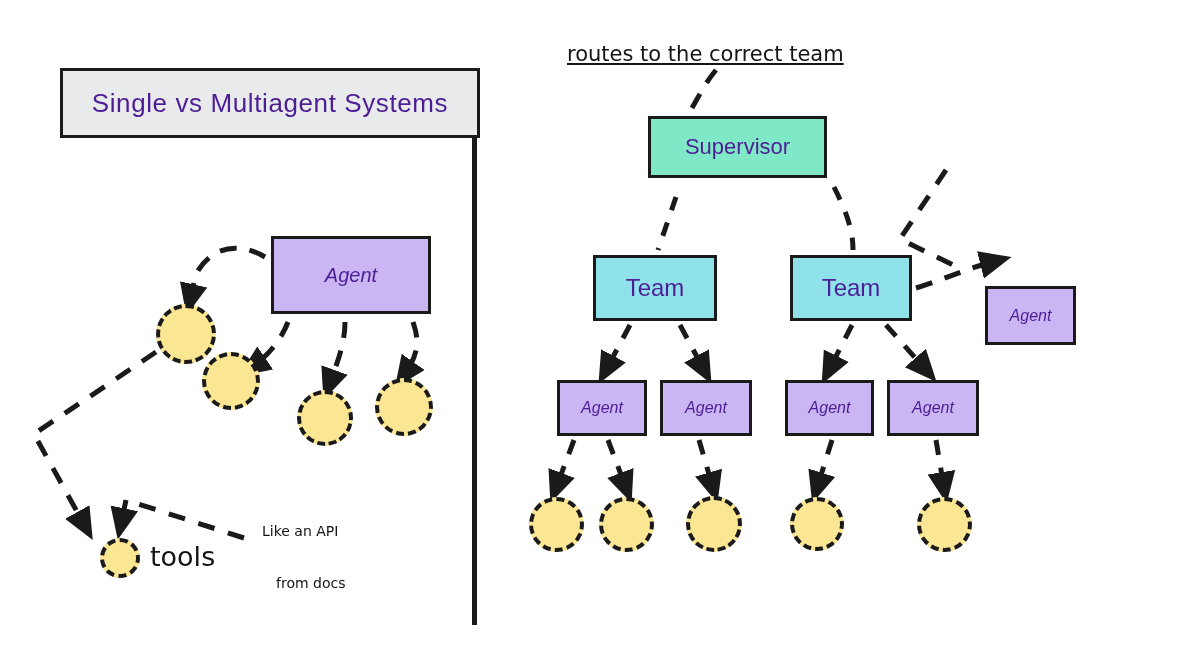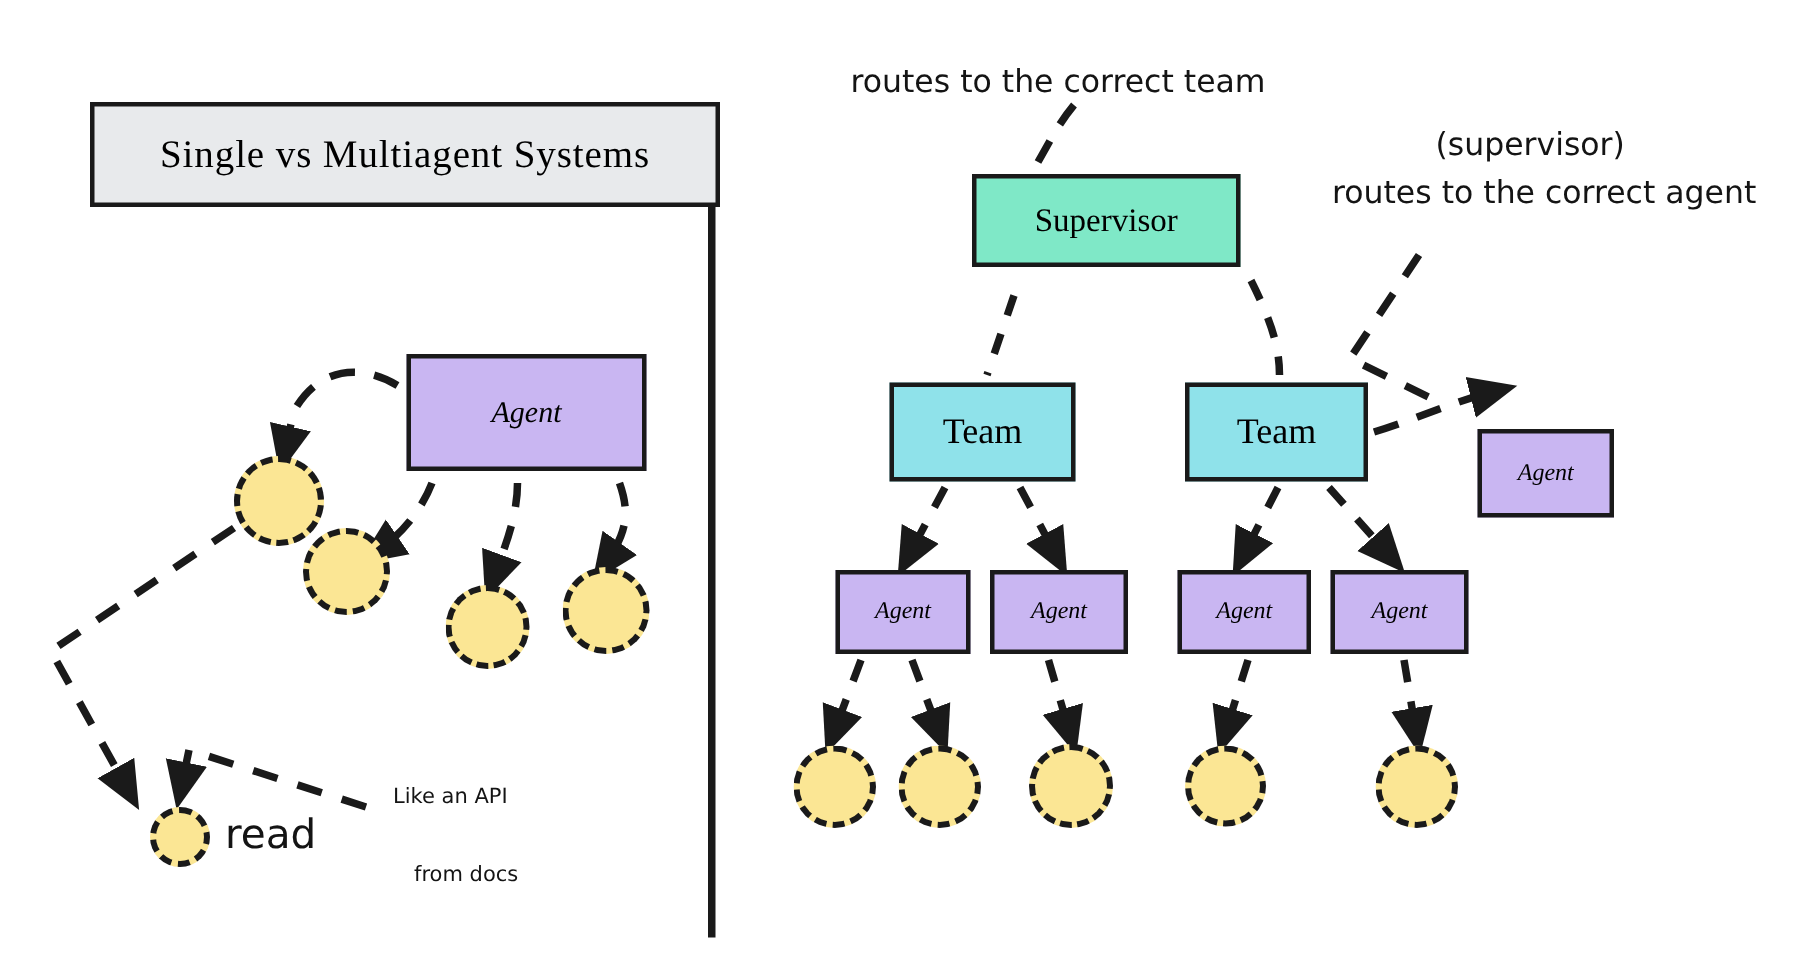--- a/index.html
+++ b/index.html
@@ -25,22 +25,22 @@
     height: 648px;
   }
   .node {
     position: absolute;
     box-sizing: border-box;
     border: 3px solid #1a1a1a;
     display: flex;
     align-items: center;
     justify-content: center;
     text-align: center;
-    color: #000000;
-    font-family: Liberation Serif, serif;
+    color: #4c1d95;
+    font-family: Liberation Sans, sans-serif;
   }
   .node-title {
     background: #e8eaec;
     font-size: 26px;
     letter-spacing: 0.6px;
   }
   .node-supervisor {
     background: #7fe8c7;
     font-size: 22px;
   }
@@ -151,29 +151,27 @@
 
   <div class="node node-agent" style="left:271px; top:236px; width:160px; height:78px;">Agent</div>
 
   <div class="circle" style="left:156px; top:304px; width:60px; height:60px;"></div>
   <div class="circle" style="left:202px; top:352px; width:58px; height:58px;"></div>
   <div class="circle" style="left:297px; top:390px; width:56px; height:56px;"></div>
   <div class="circle" style="left:375px; top:378px; width:58px; height:58px;"></div>
 
   <div class="circle" style="left:100px; top:538px; width:40px; height:40px;"></div>
 
-  <div class="label-tools" style="left:150px; top:541px;">read</div>
+  <div class="label-tools" style="left:150px; top:541px;">tools</div>
 
   <div class="caption caption-note" style="left:262px; top:522px;">Like an API</div>
   <div class="caption caption-note" style="left:276px; top:574px;">from docs</div>
 
-  <div class="caption" style="left:567px; top:41px;">routes to the correct team</div>
+  <div class="caption" style="left:567px; top:41px;text-decoration:underline;">routes to the correct team</div>
 
-  <div class="caption" style="left:957px; top:83px;">(supervisor)</div>
-  <div class="caption" style="left:888px; top:115px;">routes to the correct agent</div>
 
   <div class="node node-supervisor" style="left:648px; top:116px; width:179px; height:62px;">Supervisor</div>
 
   <div class="node node-team" style="left:593px; top:255px; width:124px; height:66px;">Team</div>
   <div class="node node-team" style="left:790px; top:255px; width:122px; height:66px;">Team</div>
 
   <div class="node node-agent-small" style="left:985px; top:286px; width:91px; height:59px;">Agent</div>
 
   <div class="node node-agent-small" style="left:557px; top:380px; width:90px; height:56px;">Agent</div>
   <div class="node node-agent-small" style="left:660px; top:380px; width:92px; height:56px;">Agent</div>

